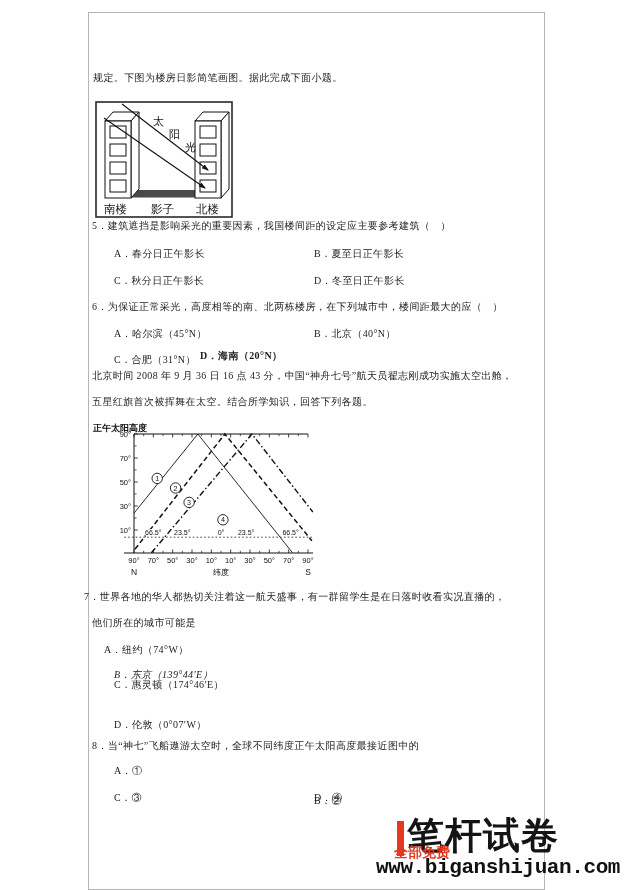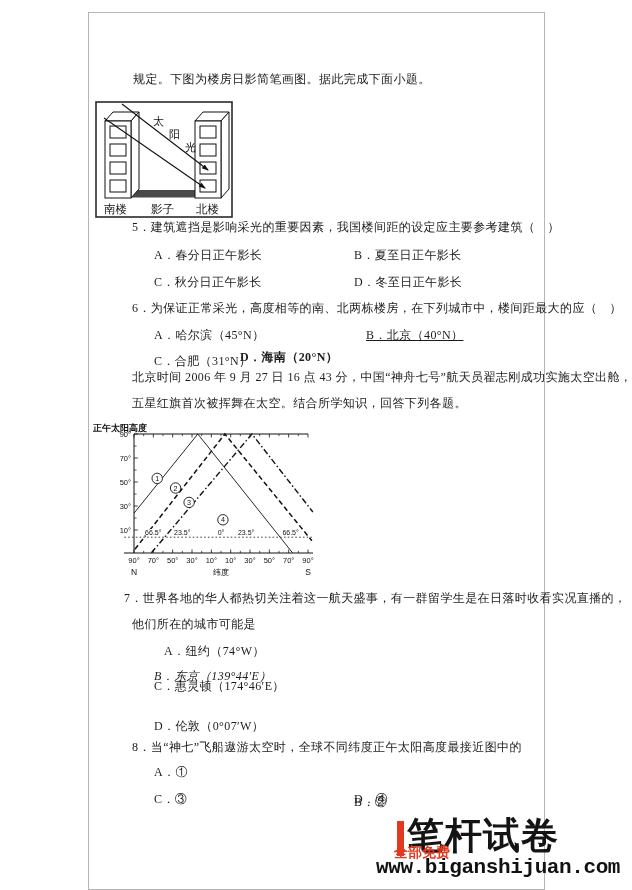--- a/index.html
+++ b/index.html
@@ -2,21 +2,21 @@
 <html><head>
 <meta charset="utf-8">
 <style>
   html,body{margin:0;padding:0;}
   body{
     width:632px;height:890px;position:relative;overflow:hidden;
     background:#ffffff;color:#1c1c1c;
     font-family:"Liberation Serif","DejaVu Serif",serif;
   }
   .abs{position:absolute;white-space:nowrap;}
-  .t{font-size:12px;letter-spacing:0.4px;line-height:1;margin-left:40px;}
+  .t{font-size:10px;letter-spacing:0.4px;line-height:1;}
   .frame{
     position:absolute;left:88px;top:12px;width:457px;height:878px;
     border:1px solid #b5b5b5;background:#ffffff;box-sizing:border-box;
   }
   svg text{font-family:"Liberation Sans","DejaVu Sans",sans-serif;fill:#111;}
   .fig text{font-family:"Liberation Serif","DejaVu Serif",serif;}
   .brand{
     font-size:37px;font-weight:bold;letter-spacing:1px;line-height:1;
     font-family:Liberation Sans, sans-serif;color:#141414;
   }
@@ -77,25 +77,25 @@
 </svg>
 
 <div class="abs t" style="left:92px;top:221px;">5．建筑遮挡是影响采光的重要因素，我国楼间距的设定应主要参考建筑（　）</div>
 <div class="abs t" style="left:114px;top:249px;">A．春分日正午影长</div>
 <div class="abs t" style="left:314px;top:249px;">B．夏至日正午影长</div>
 <div class="abs t" style="left:114px;top:276px;">C．秋分日正午影长</div>
 <div class="abs t" style="left:314px;top:276px;">D．冬至日正午影长</div>
 
 <div class="abs t" style="left:92px;top:302px;">6．为保证正常采光，高度相等的南、北两栋楼房，在下列城市中，楼间距最大的应（　）</div>
 <div class="abs t" style="left:114px;top:329px;">A．哈尔滨（45°N）</div>
-<div class="abs t" style="left:326px;top:329px;text-decoration:underline;">B．北京（40°N）</div>
+<div class="abs t" style="left:314px;top:329px;">B．北京（40°N）</div>
 <div class="abs t" style="left:114px;top:355px;">C．合肥（31°N）</div>
 <div class="abs t" style="left:200px;top:351px;font-weight:bold;">D．海南（20°N）</div>
 
-<div class="abs t" style="left:92px;top:371px;">北京时间 2006 年 9 月 27 日 16 点 43 分，中国“神舟七号”航天员翟志刚成功实施太空出舱，</div>
+<div class="abs t" style="left:92px;top:371px;">北京时间 2008 年 9 月 36 日 16 点 43 分，中国“神舟七号”航天员翟志刚成功实施太空出舱，</div>
 <div class="abs t" style="left:92px;top:397px;">五星红旗首次被挥舞在太空。结合所学知识，回答下列各题。</div>
 
 <svg id="sun-chart" class="abs" style="left:93px;top:423px;" width="227" height="157" viewBox="0 0 227 157">
     <text x="0" y="8" font-size="9" font-weight="bold">正午太阳高度</text>
     <line x1="41" y1="11" x2="41" y2="130" stroke="#111" stroke-width="1"></line>
     <line x1="31" y1="130" x2="220" y2="130" stroke="#111" stroke-width="1"></line>
     <line x1="41" y1="11" x2="215" y2="11" stroke="#111" stroke-width="1"></line>
     <line x1="41" y1="126.5" x2="41" y2="130" stroke="#111" stroke-width="0.8"></line>
     <line x1="41" y1="11" x2="41" y2="14.5" stroke="#111" stroke-width="0.8"></line>
     <text x="41" y="140" text-anchor="middle" font-size="7.5">90°</text>
@@ -175,21 +175,21 @@
     <text x="96.1" y="81.99999999999999" text-anchor="middle" font-size="7.2">3</text>
     <circle cx="129.93333333333334" cy="96.8" r="5.2" fill="#fff" stroke="#111" stroke-width="0.9"></circle>
     <text x="129.93333333333334" y="99.39999999999999" text-anchor="middle" font-size="7.2">4</text>
     <text x="41" y="151.5" text-anchor="middle" font-size="8.5">N</text>
     <text x="215" y="151.5" text-anchor="middle" font-size="8.5">S</text>
     <text x="128" y="151.5" text-anchor="middle" font-size="8">纬度</text>
   </svg>
 
 <div class="abs t" style="left:84px;top:592px;text-align:right;">7．世界各地的华人都热切关注着这一航天盛事，有一群留学生是在日落时收看实况直播的，</div>
 <div class="abs t" style="left:92px;top:618px;">他们所在的城市可能是</div>
-<div class="abs t" style="left:124px;top:645px;text-align:center;">A．纽约（74°W）</div>
+<div class="abs t" style="left:104px;top:645px;text-align:center;">A．纽约（74°W）</div>
 <div class="abs t" style="left:114px;top:670px;font-style:italic;">B．东京（139°44′E）</div>
 <div class="abs t" style="left:114px;top:680px;">C．惠灵顿（174°46′E）</div>
 <div class="abs t" style="left:114px;top:720px;">D．伦敦（0°07′W）</div>
 
 <div class="abs t" style="left:92px;top:741px;">8．当“神七”飞船遨游太空时，全球不同纬度正午太阳高度最接近图中的</div>
 <div class="abs t" style="left:114px;top:766px;">A．①</div>
 <div class="abs t" style="left:314px;top:796px;">B．②</div>
 <div class="abs t" style="left:114px;top:793px;">C．③</div>
 <div class="abs t" style="left:314px;top:793px;">D．④</div>
 

